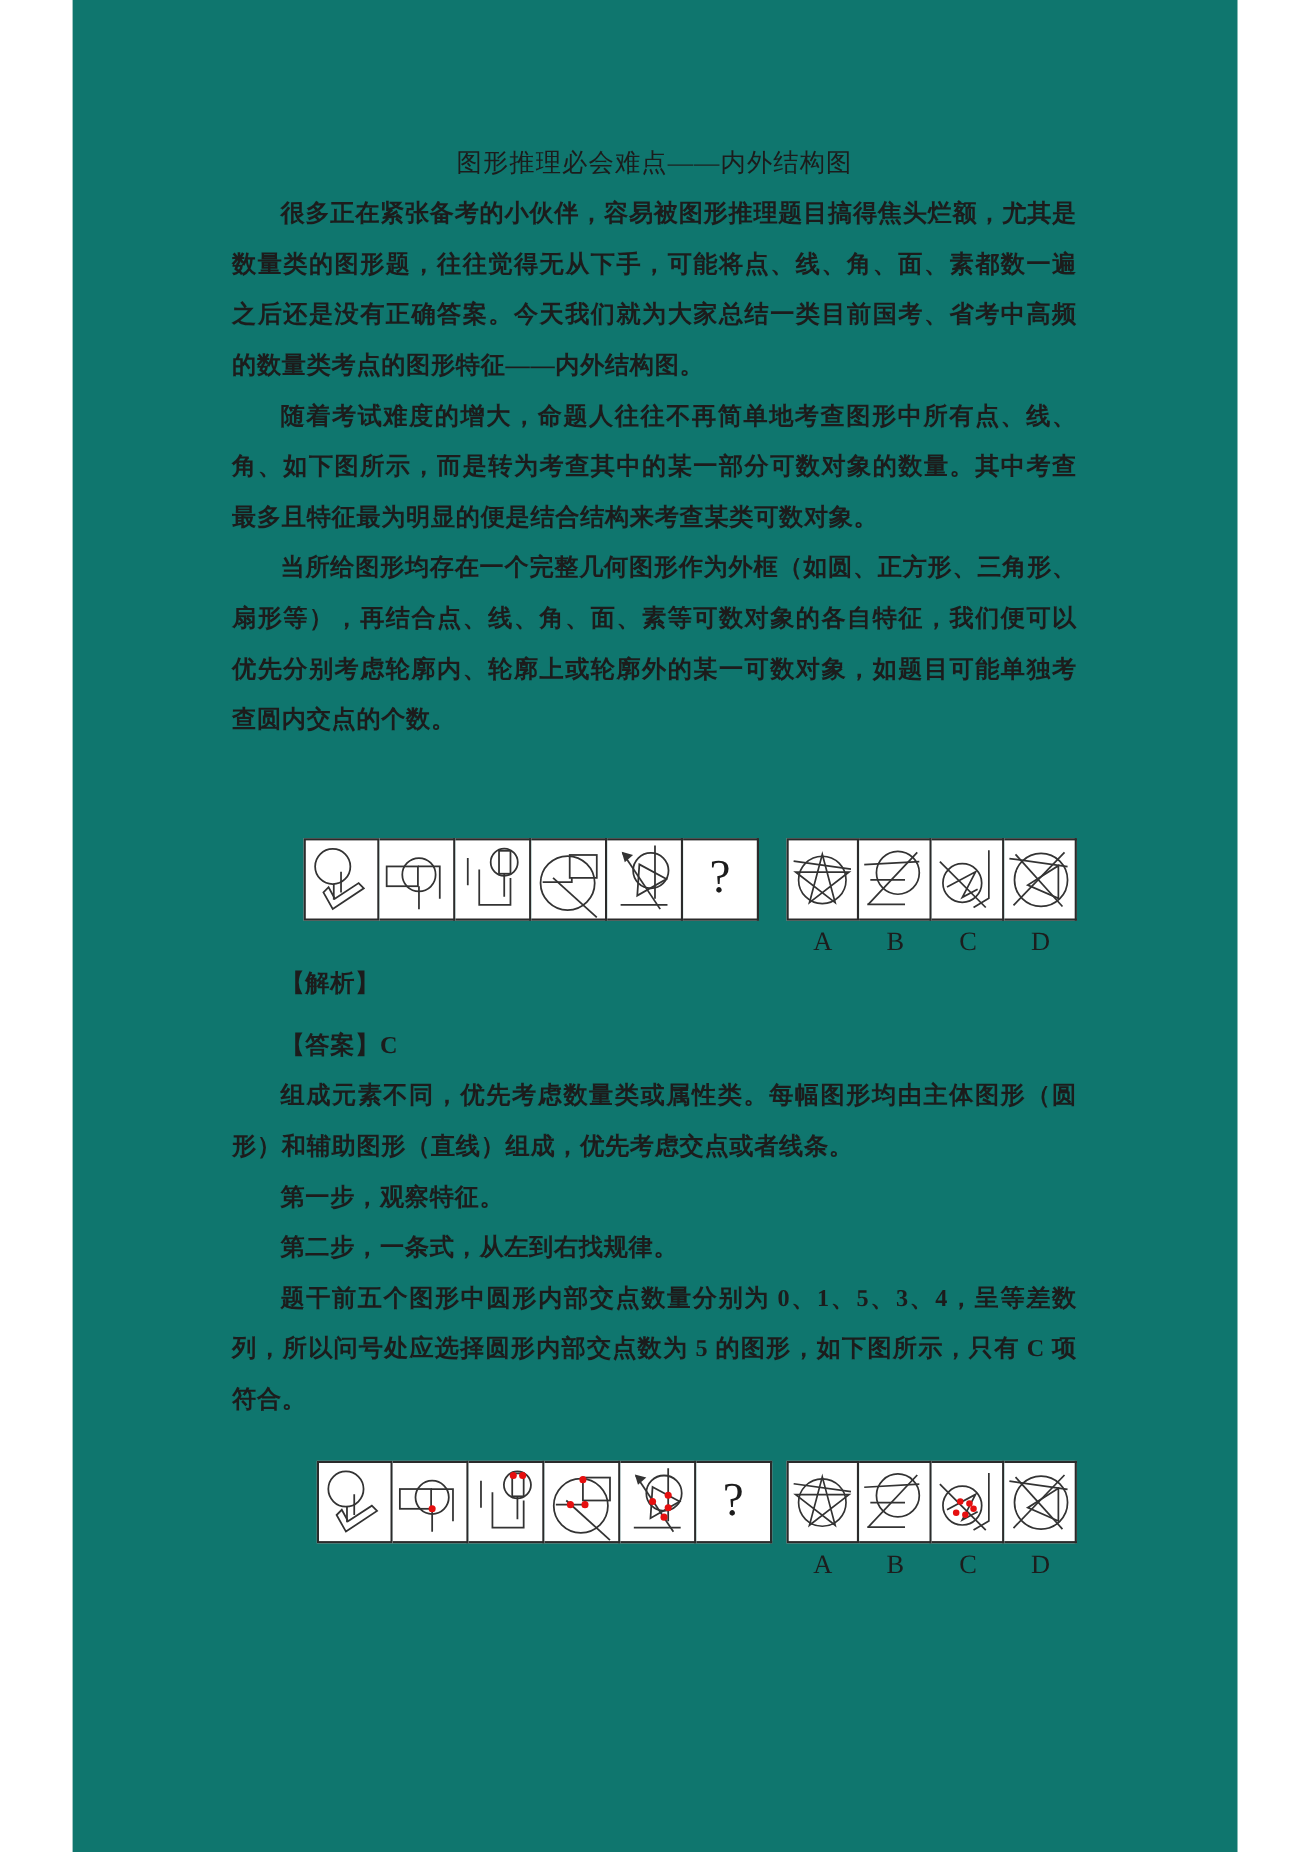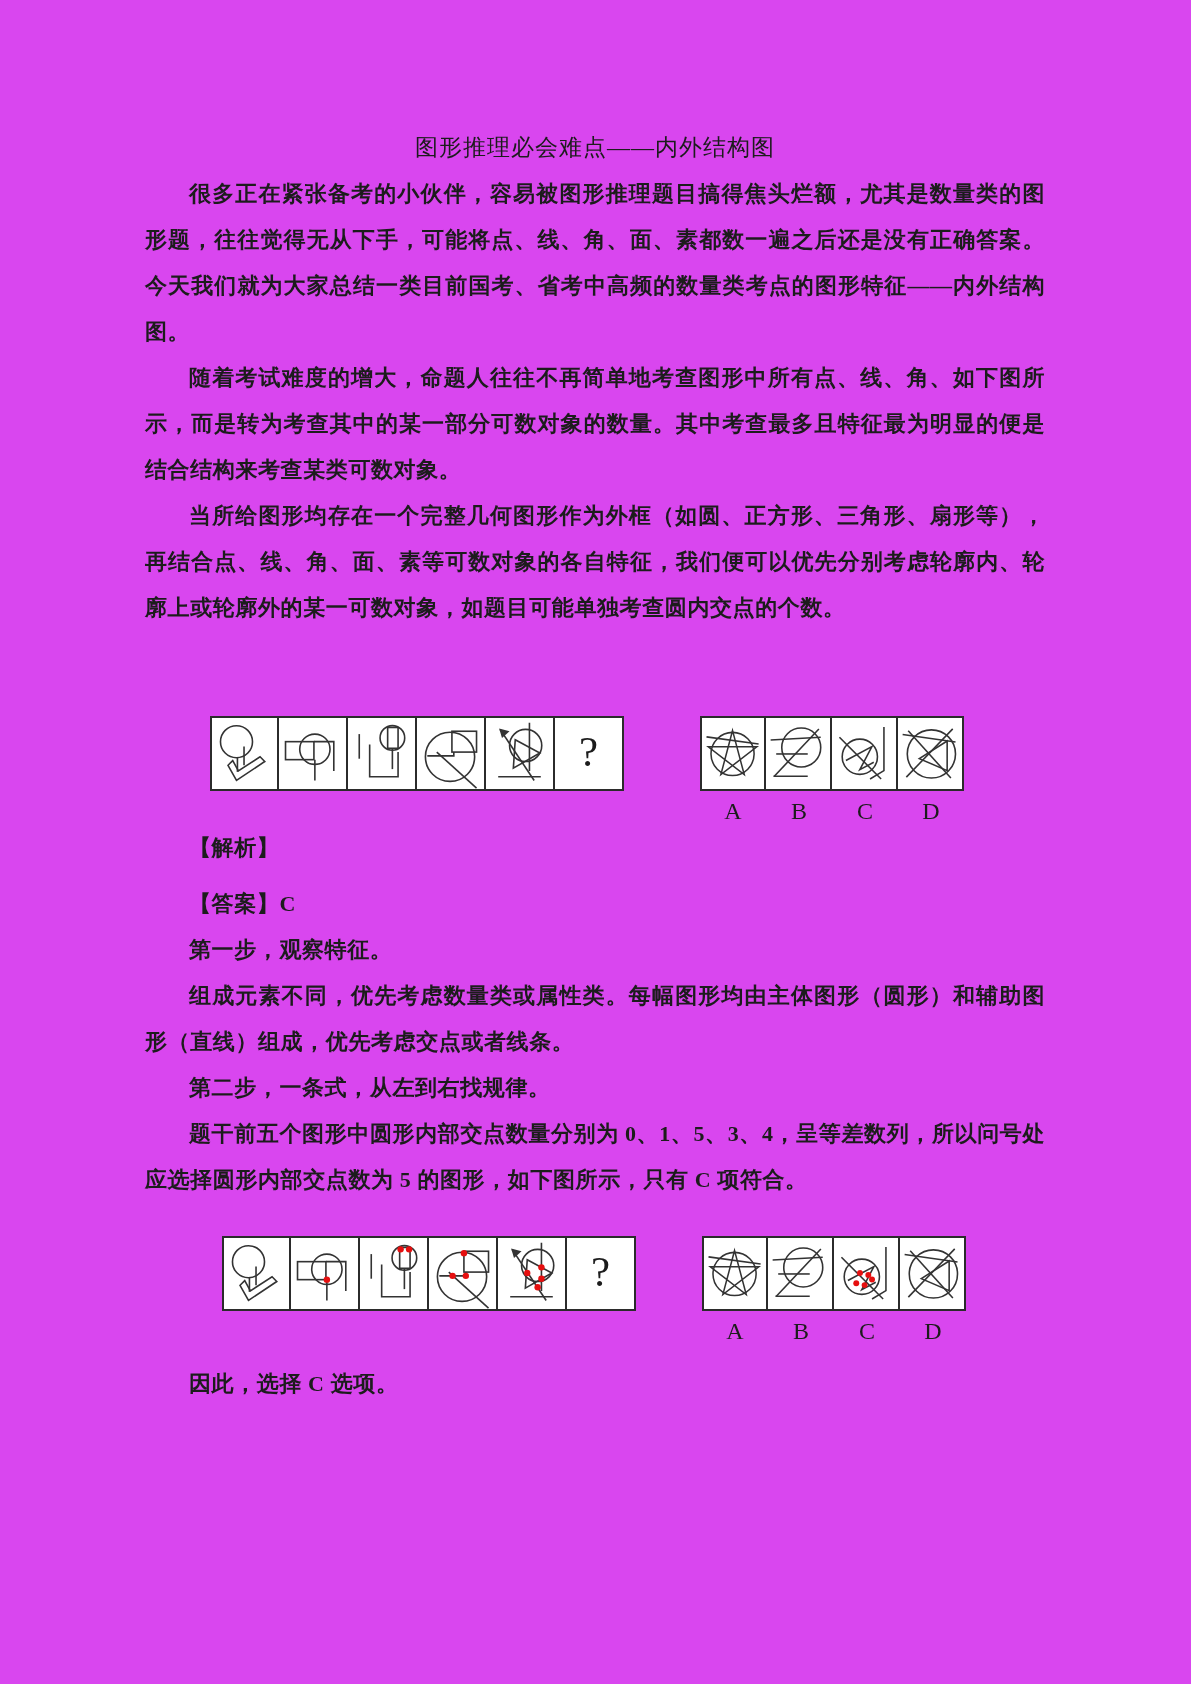--- a/index.html
+++ b/index.html
@@ -1,20 +1,20 @@
 <!DOCTYPE html>
 <html><head>
 <meta charset="utf-8">
 <style>
   html,body { margin:0; padding:0; background:#ffffff; }
   .page {
     position:relative;
-    width:1191px; height:1684px;
+    width:1059px; height:1684px;
     margin:0 auto;
-    background:#d946ef;
+    background:#0f766e;
     color:#1c1c1c;
     font-family:"Liberation Serif","DejaVu Serif",serif;
     box-sizing:border-box;
     padding:125px 146px 0 145px;
     overflow:hidden;
   }
   .title {
     margin:0; padding:0;
     font-size:23px; font-weight:normal;
     text-align:center;
@@ -174,22 +174,22 @@
         <span>B</span>
         <span>C</span>
         <span>D</span>
       </div>
     </div>
   </div>
 
   <p class="body-p">【解析】</p>
 
   <p class="body-p mt-ans"><span>【答案】</span><span>C</span></p>
+  <p class="body-p">组成元素不同，优先考虑数量类或属性类。每幅图形均由主体图形（圆形）和辅助图形（直线）组成，优先考虑交点或者线条。</p>
   <p class="body-p">第一步，观察特征。</p>
-  <p class="body-p">组成元素不同，优先考虑数量类或属性类。每幅图形均由主体图形（圆形）和辅助图形（直线）组成，优先考虑交点或者线条。</p>
   <p class="body-p">第二步，一条式，从左到右找规律。</p>
   <p class="body-p">题干前五个图形中圆形内部交点数量分别为 0、1、5、3、4，呈等差数列，所以问号处应选择圆形内部交点数为 5 的图形，如下图所示，只有 C 项符合。</p>
 
   <div class="figure-row mt-fig2">
     <div class="strip">
       <div class="cell first">
         <svg viewBox="0 0 69 75">
           <circle class="s" cx="26" cy="25" r="17"></circle>
           <line class="s" x1="27" y1="42" x2="27" y2="57"></line>
           <line class="s" x1="34" y1="30" x2="34" y2="50"></line>
@@ -289,15 +289,14 @@
       </div>
       <div class="labels">
         <span>A</span>
         <span>B</span>
         <span>C</span>
         <span>D</span>
       </div>
     </div>
   </div>
 
-  <p class="body-p mt-conc">因此，选择 C 选项。</p>
 
 </div>
 
 </body></html>

